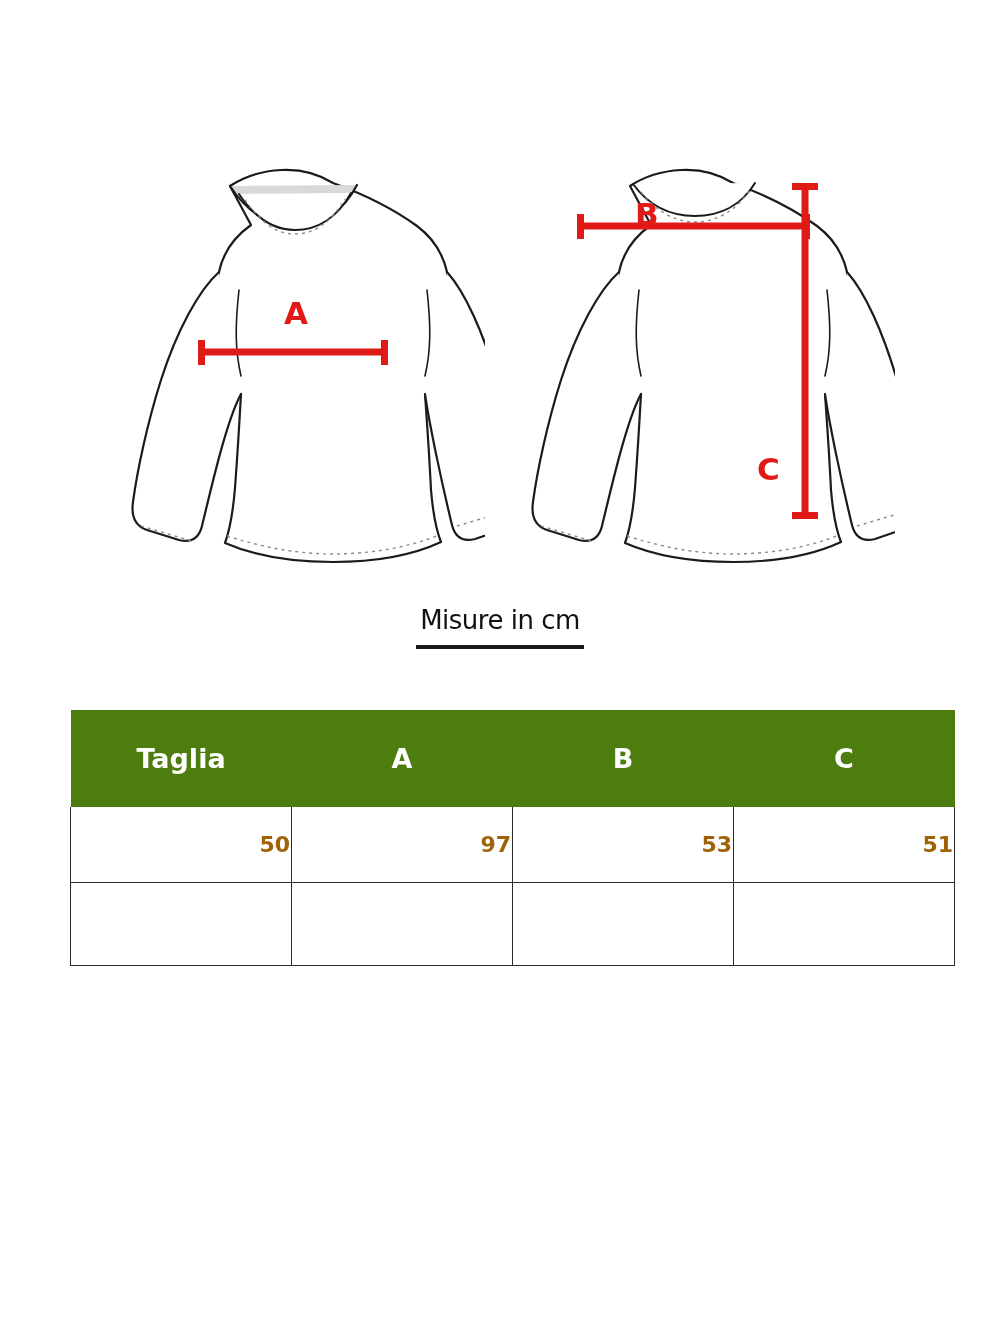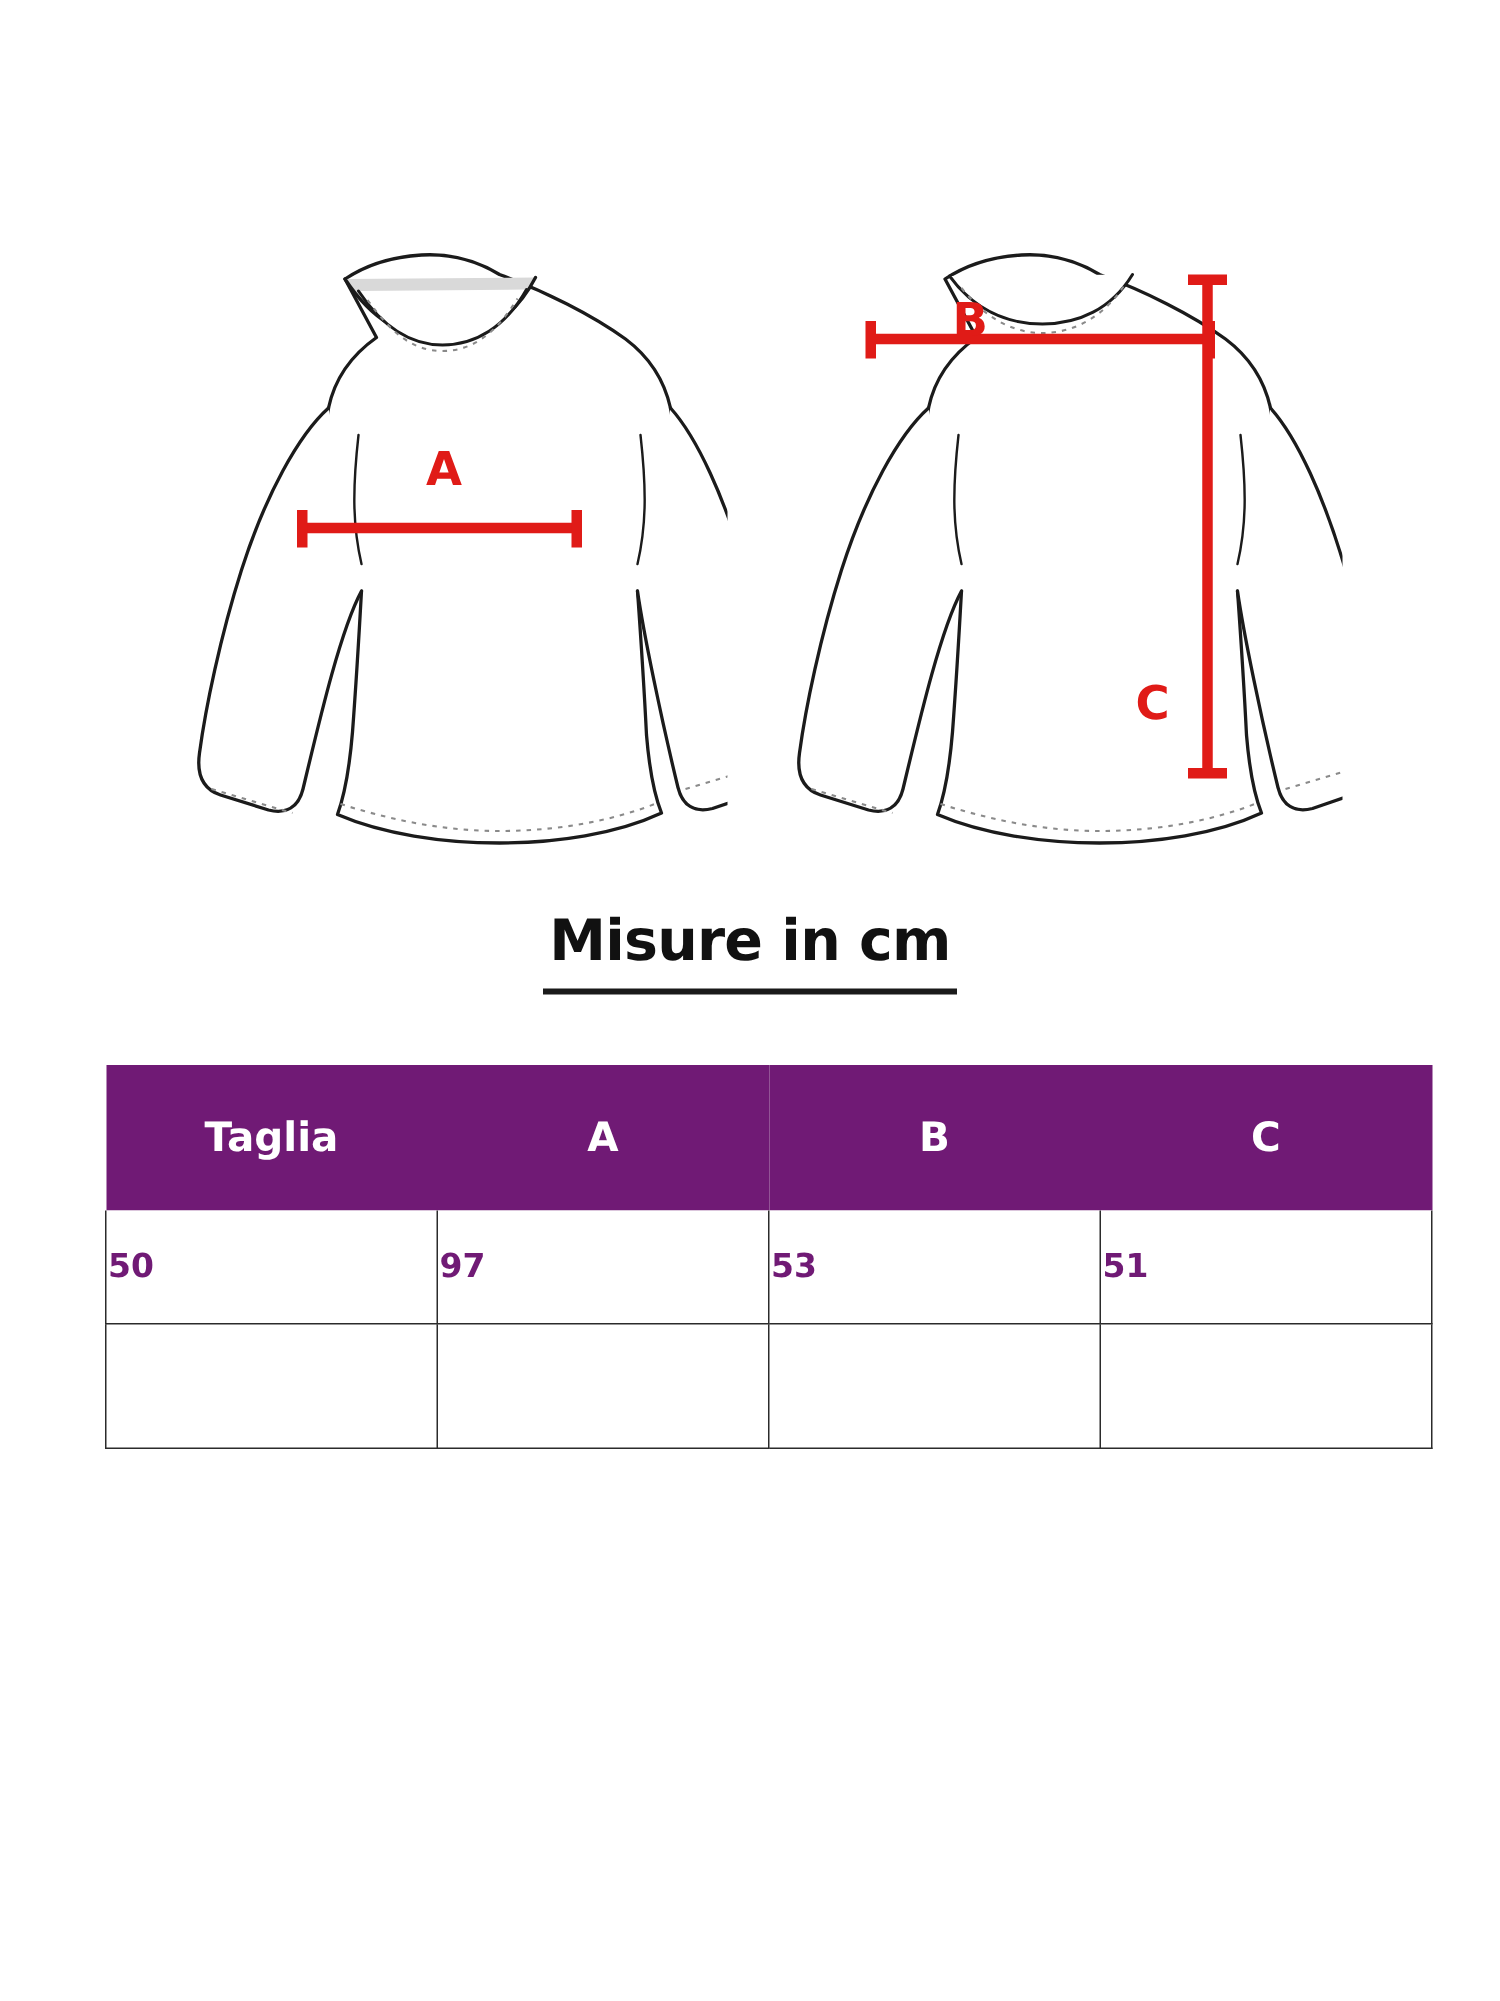--- a/index.html
+++ b/index.html
@@ -47,57 +47,57 @@
   .title-wrap {
     position: absolute;
     left: 0;
     top: 605px;
     width: 1000px;
     text-align: center;
   }
   .title-text {
     display: inline-block;
     font-family: "DejaVu Sans", sans-serif;
-    font-weight: bold;
-    font-size: 38px;
+    font-weight: normal;
+    font-size: 26px;
     letter-spacing: -0.5px;
     color: #111111;
     padding: 0 4px 10px 4px;
     border-bottom: 4px solid #1a1a1a;
   }
 
   
   .size-table {
     position: absolute;
     left: 70px;
     top: 710px;
     width: 885px;
     border-collapse: collapse;
     table-layout: fixed;
   }
   .size-table th {
-    background: #701a75;
+    background: #4d7c0f;
     color: #ffffff;
     font-family: "DejaVu Sans", sans-serif;
     font-weight: bold;
     font-size: 27px;
     height: 95px;
     text-align: center;
     border: none;
     letter-spacing: 0px;
   }
   .size-table td {
     border: 1px solid #2b2b2b;
     border-top: none;
     height: 73px;
-    text-align: left;
+    text-align: right;
     font-family: "DejaVu Sans", sans-serif;
     font-weight: bold;
     font-size: 22px;
-    color: #701a75;
+    color: #a16207;
     background: #ffffff;
   }
   .size-table tr.empty-row td { height: 80px; }
   .size-table td.first-col { }
 </style>
 </head>
 <body>
 
 <div class="diagram-area">
 

